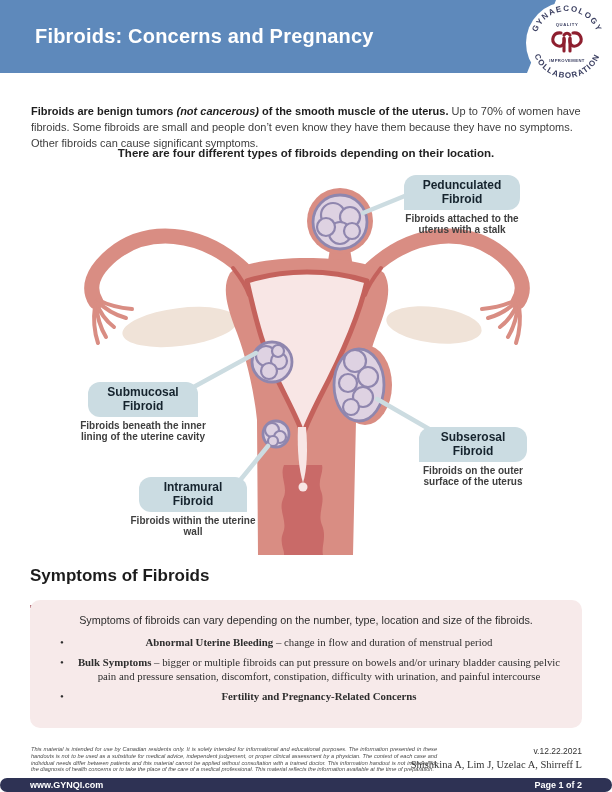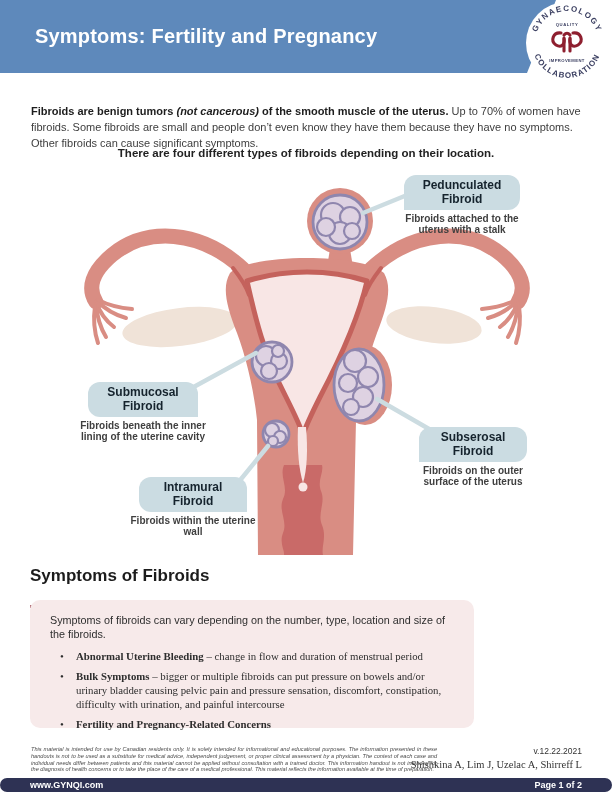--- a/index.html
+++ b/index.html
@@ -38,22 +38,22 @@
   .cd-ped{left:395px;top:48px;width:134px;}
   .cd-sub{left:76px;top:255px;width:134px;}
   .cd-ser{left:406px;top:300px;width:134px;}
   .cd-int{left:126px;top:350px;width:134px;}
   
   .sym-heading{
     position:absolute;top:566px;left:30px;font-size:17px;font-weight:bold;color:#1c1c1c;
     border-bottom:3px solid #b4737b;padding-bottom:19px;
   }
   .sym-panel{
-    position:absolute;top:600px;left:30px;width:444px;height:128px;background:#f7eaea;
-    border-radius:10px;box-sizing:border-box;padding:13px 20px;font-size:10.8px;line-height:14px;color:#2e2e2e;
+    position:absolute;top:600px;left:30px;width:552px;height:128px;background:#f7eaea;
+    border-radius:10px;box-sizing:border-box;padding:13px 20px;font-size:10.8px;line-height:14px;color:#2e2e2e;text-align:center;
   }
   .sym-panel ul{list-style:none;margin:8px 0 0 0;padding:0;}
   .sym-panel li{position:relative;padding-left:26px;margin-bottom:6px;font-family:Liberation Serif, serif;}
   .sym-panel li::before{content:"•";position:absolute;left:10px;top:0;font-size:11px;}
   
   .disclaimer{
     position:absolute;top:746px;left:31px;width:406px;font-size:5.6px;line-height:6.8px;
     font-style:italic;color:#4a4a4a;text-align:justify;
   }
   .footer-meta{position:absolute;top:746px;right:30px;text-align:right;color:#333;}
@@ -64,21 +64,21 @@
     font-size:9px;font-weight:bold;display:flex;justify-content:space-between;align-items:center;
     padding:0 30px;box-sizing:border-box;border-radius:7px;
   }
 </style>
 </head>
 <body>
 
 <div class="page">
 
   <div class="banner"></div>
-  <div class="banner-title">Symptoms: Fertility and Pregnancy</div>
+  <div class="banner-title">Fibroids: Concerns and Pregnancy</div>
 
   <svg class="logo" viewBox="0 0 84 84">
     <defs>
       <path id="arcTop" d="M 10 42 A 32 32 0 0 1 74 42"></path>
       <path id="arcBot" d="M 7 42 A 35 35 0 0 0 77 42"></path>
     </defs>
     <circle cx="42" cy="42" r="41" fill="#ffffff"></circle>
     <text font-size="8" font-weight="bold" fill="#3c4062" letter-spacing="1.4" font-family="Liberation Sans, sans-serif">
       <textPath href="#arcTop" startOffset="50%" text-anchor="middle">GYNAECOLOGY</textPath>
     </text>

